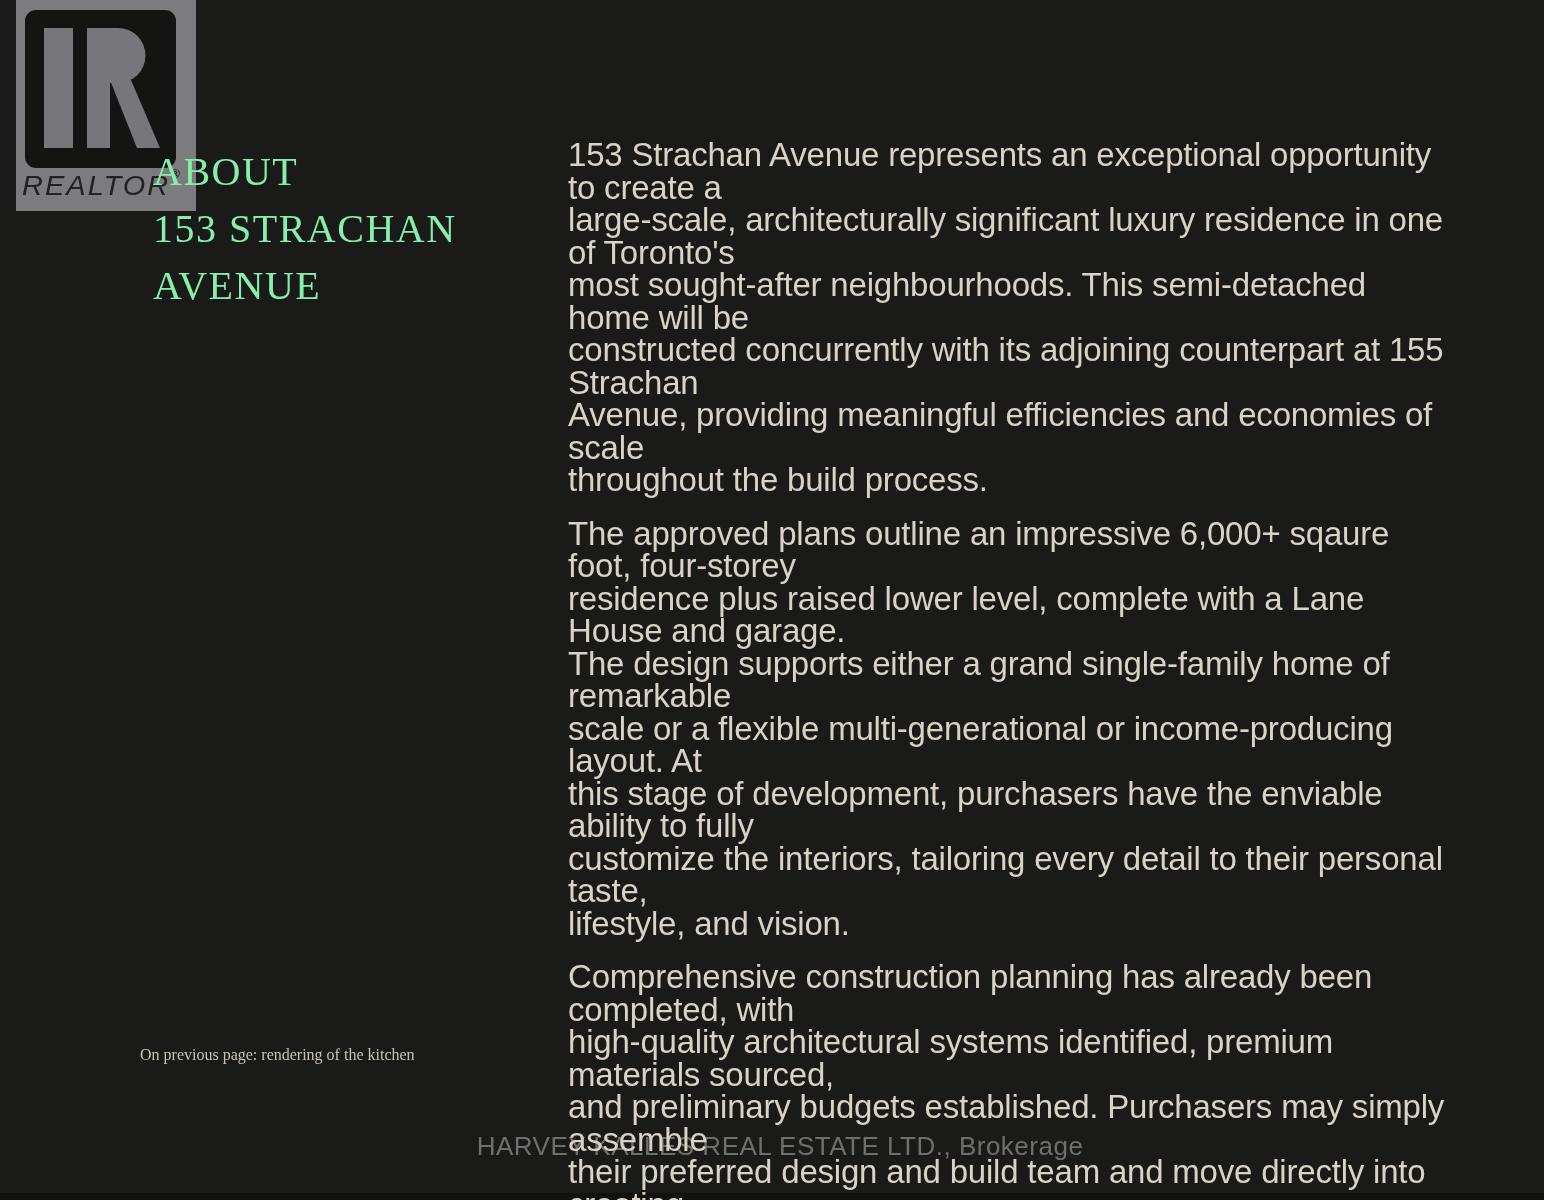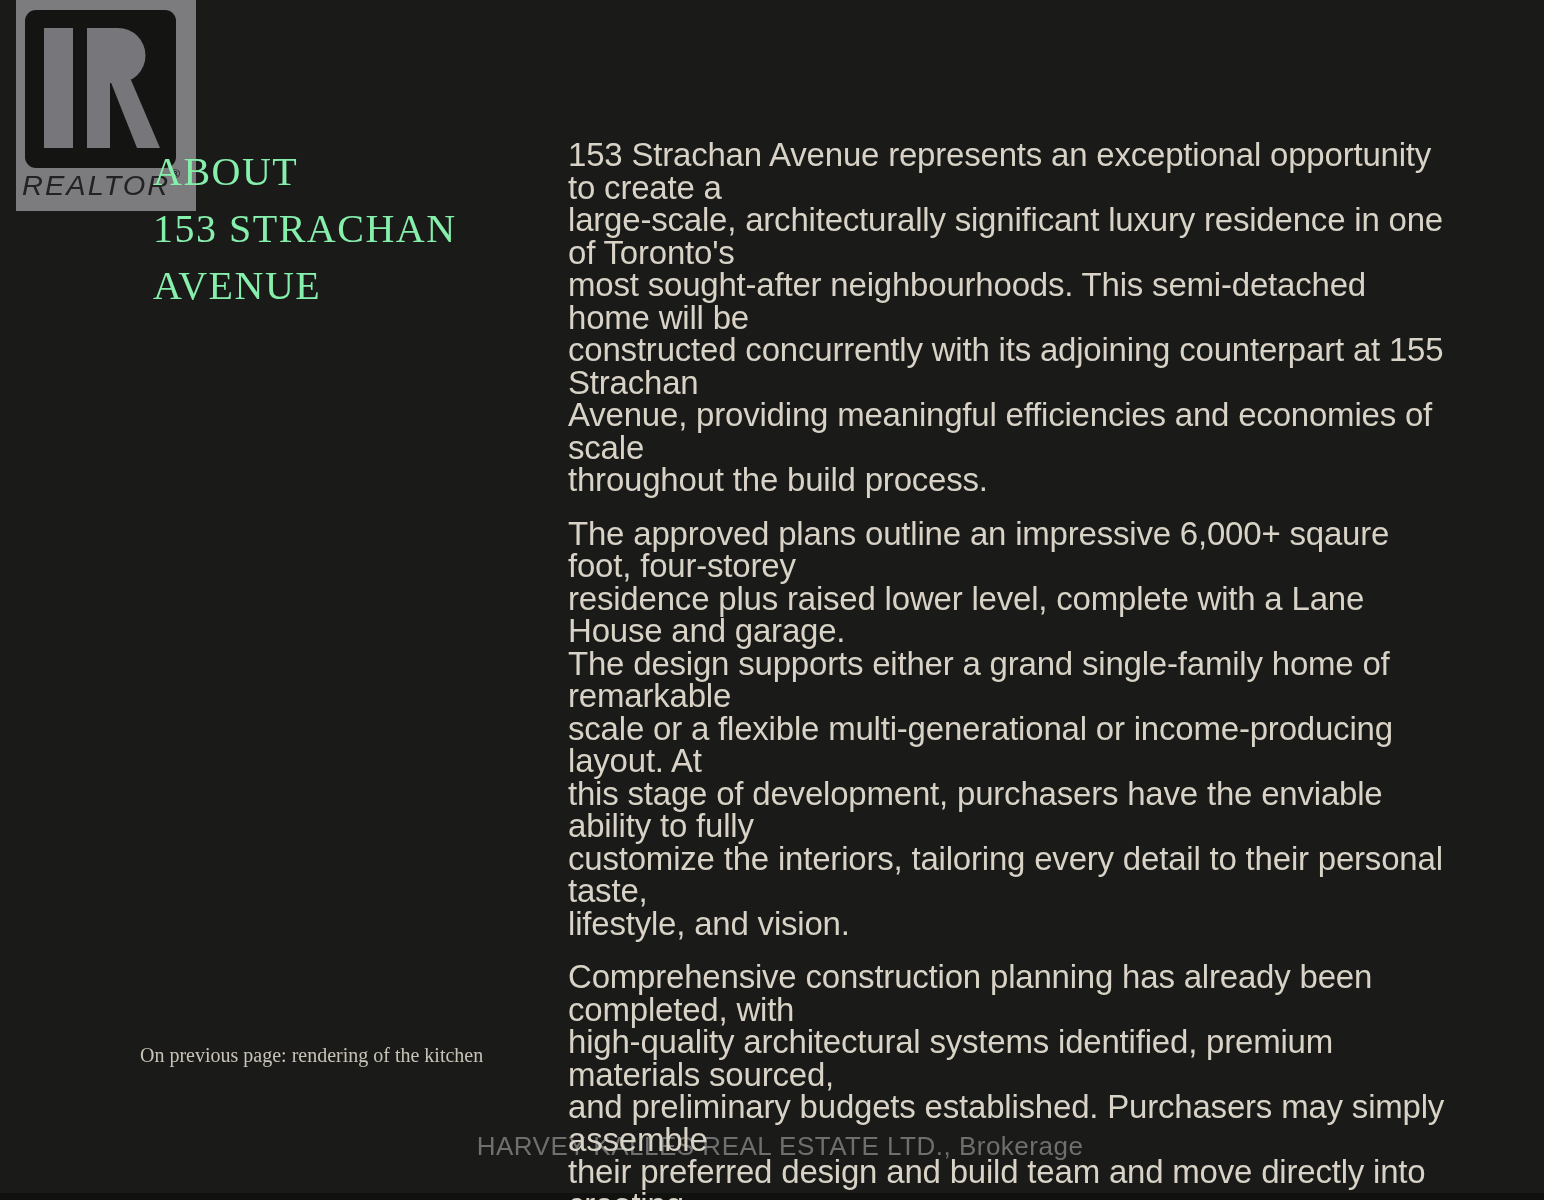--- a/index.html
+++ b/index.html
@@ -88,21 +88,21 @@
     margin: 0 0 21px 0;
     white-space: pre-line;
   }
 
   
   .caption {
     position: absolute;
     left: 140px;
     top: 1042px;
     font-family: "Liberation Serif", serif;
-    font-size: 20px;
+    font-size: 16px;
     line-height: 26px;
     color: #c8c3b6;
     white-space: nowrap;
   }
 
   
   .footer {
     position: absolute;
     left: 0;
     right: 0;

